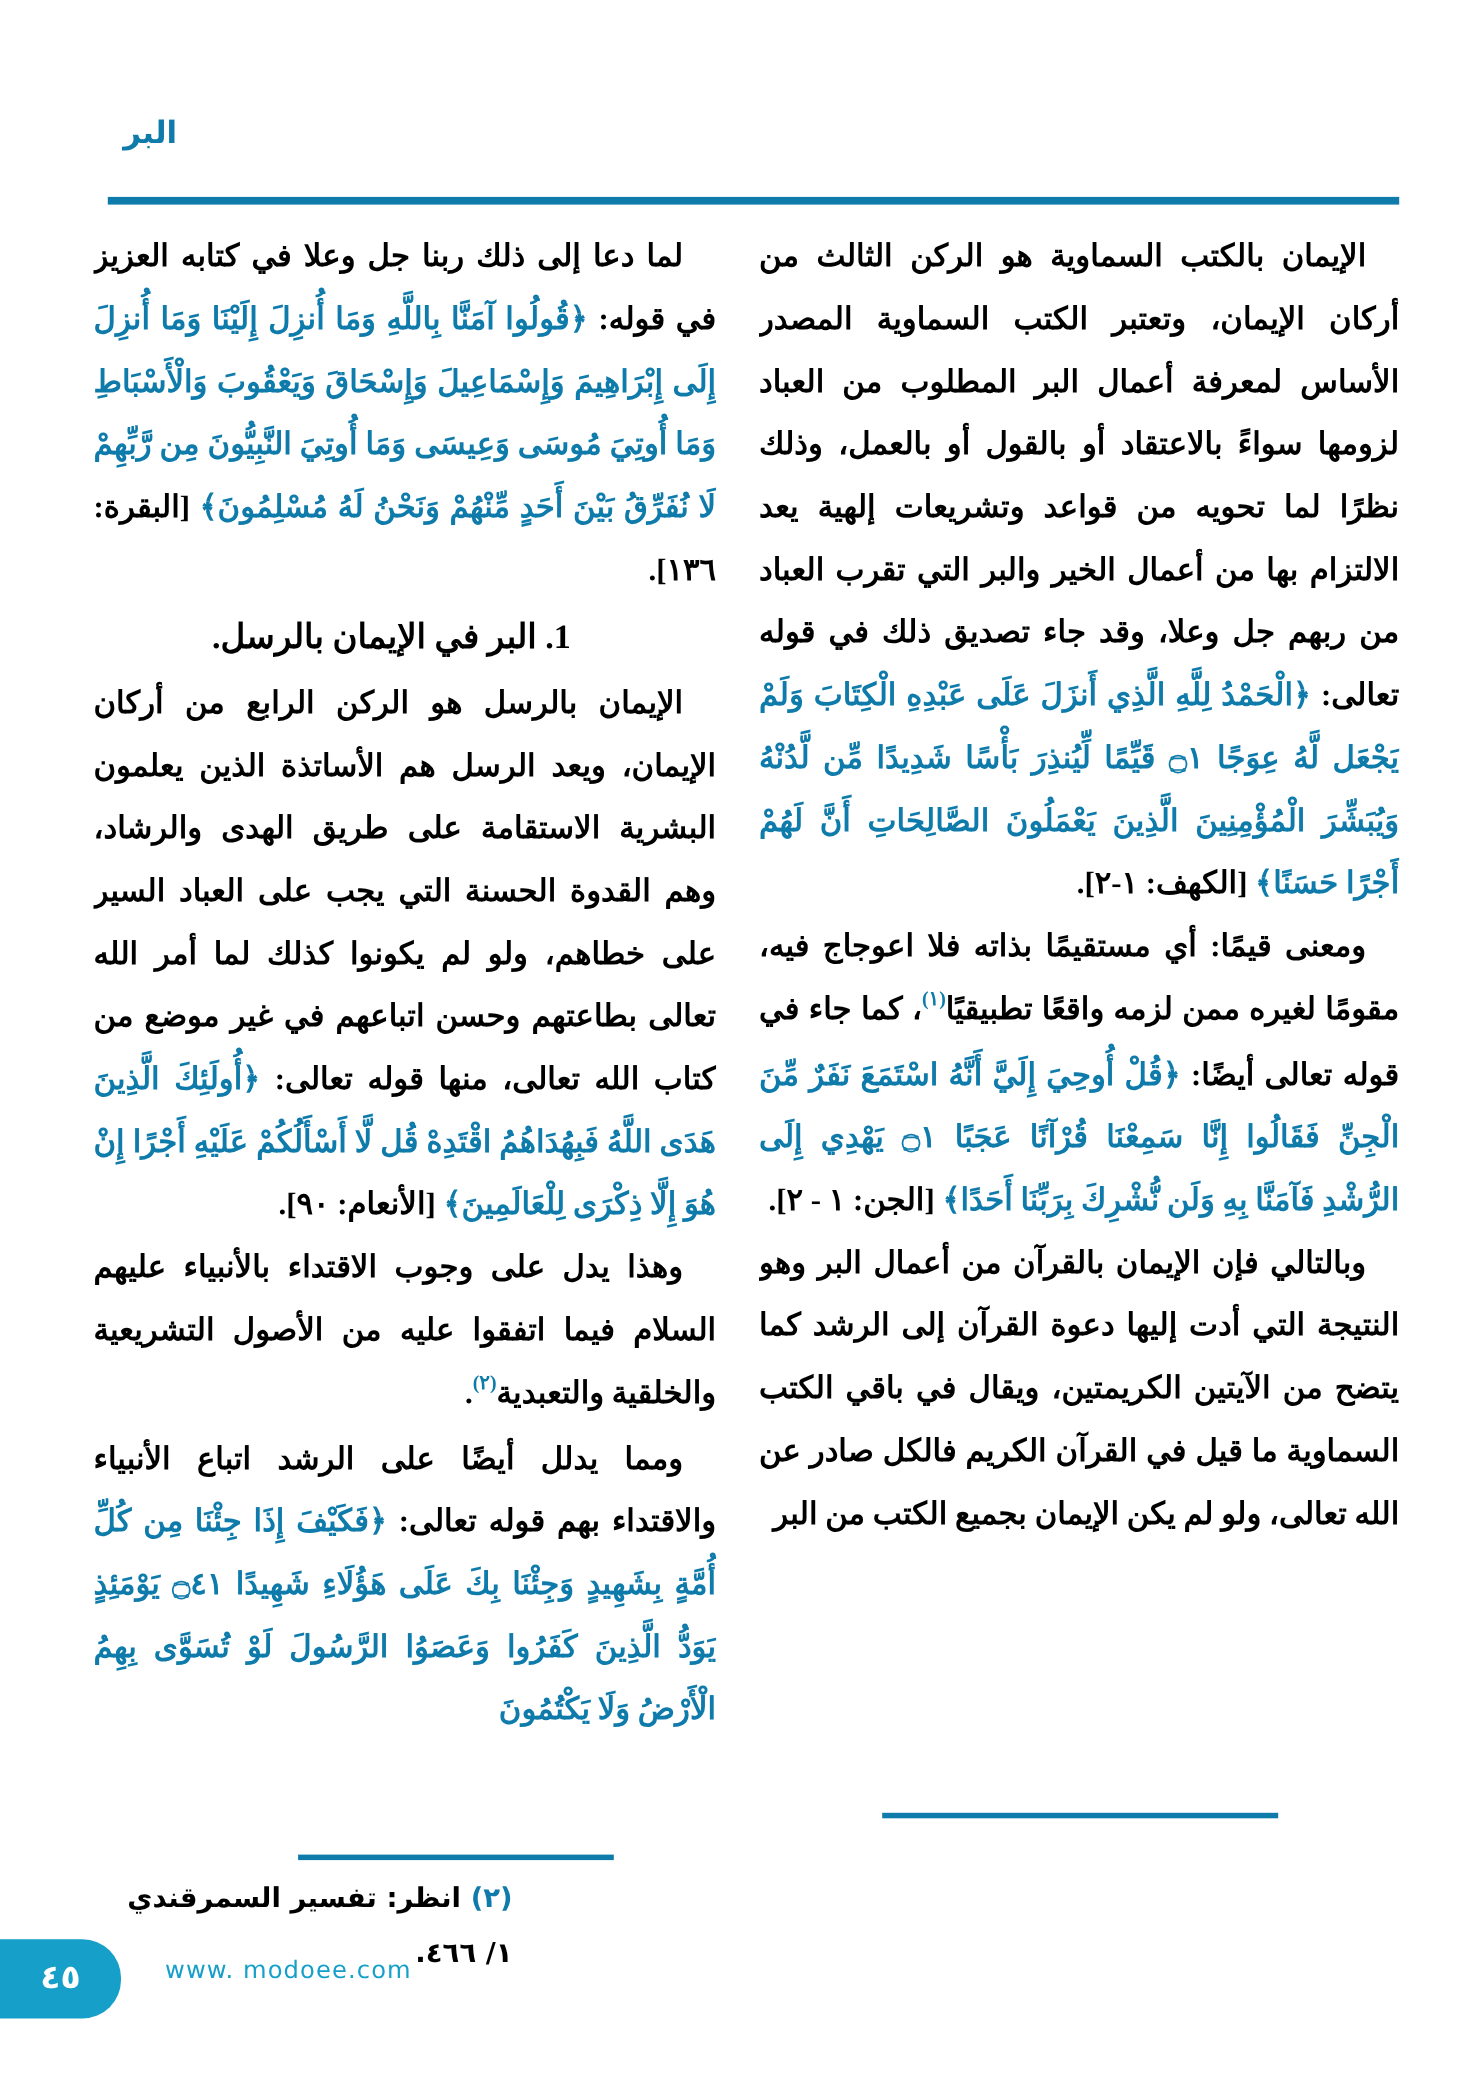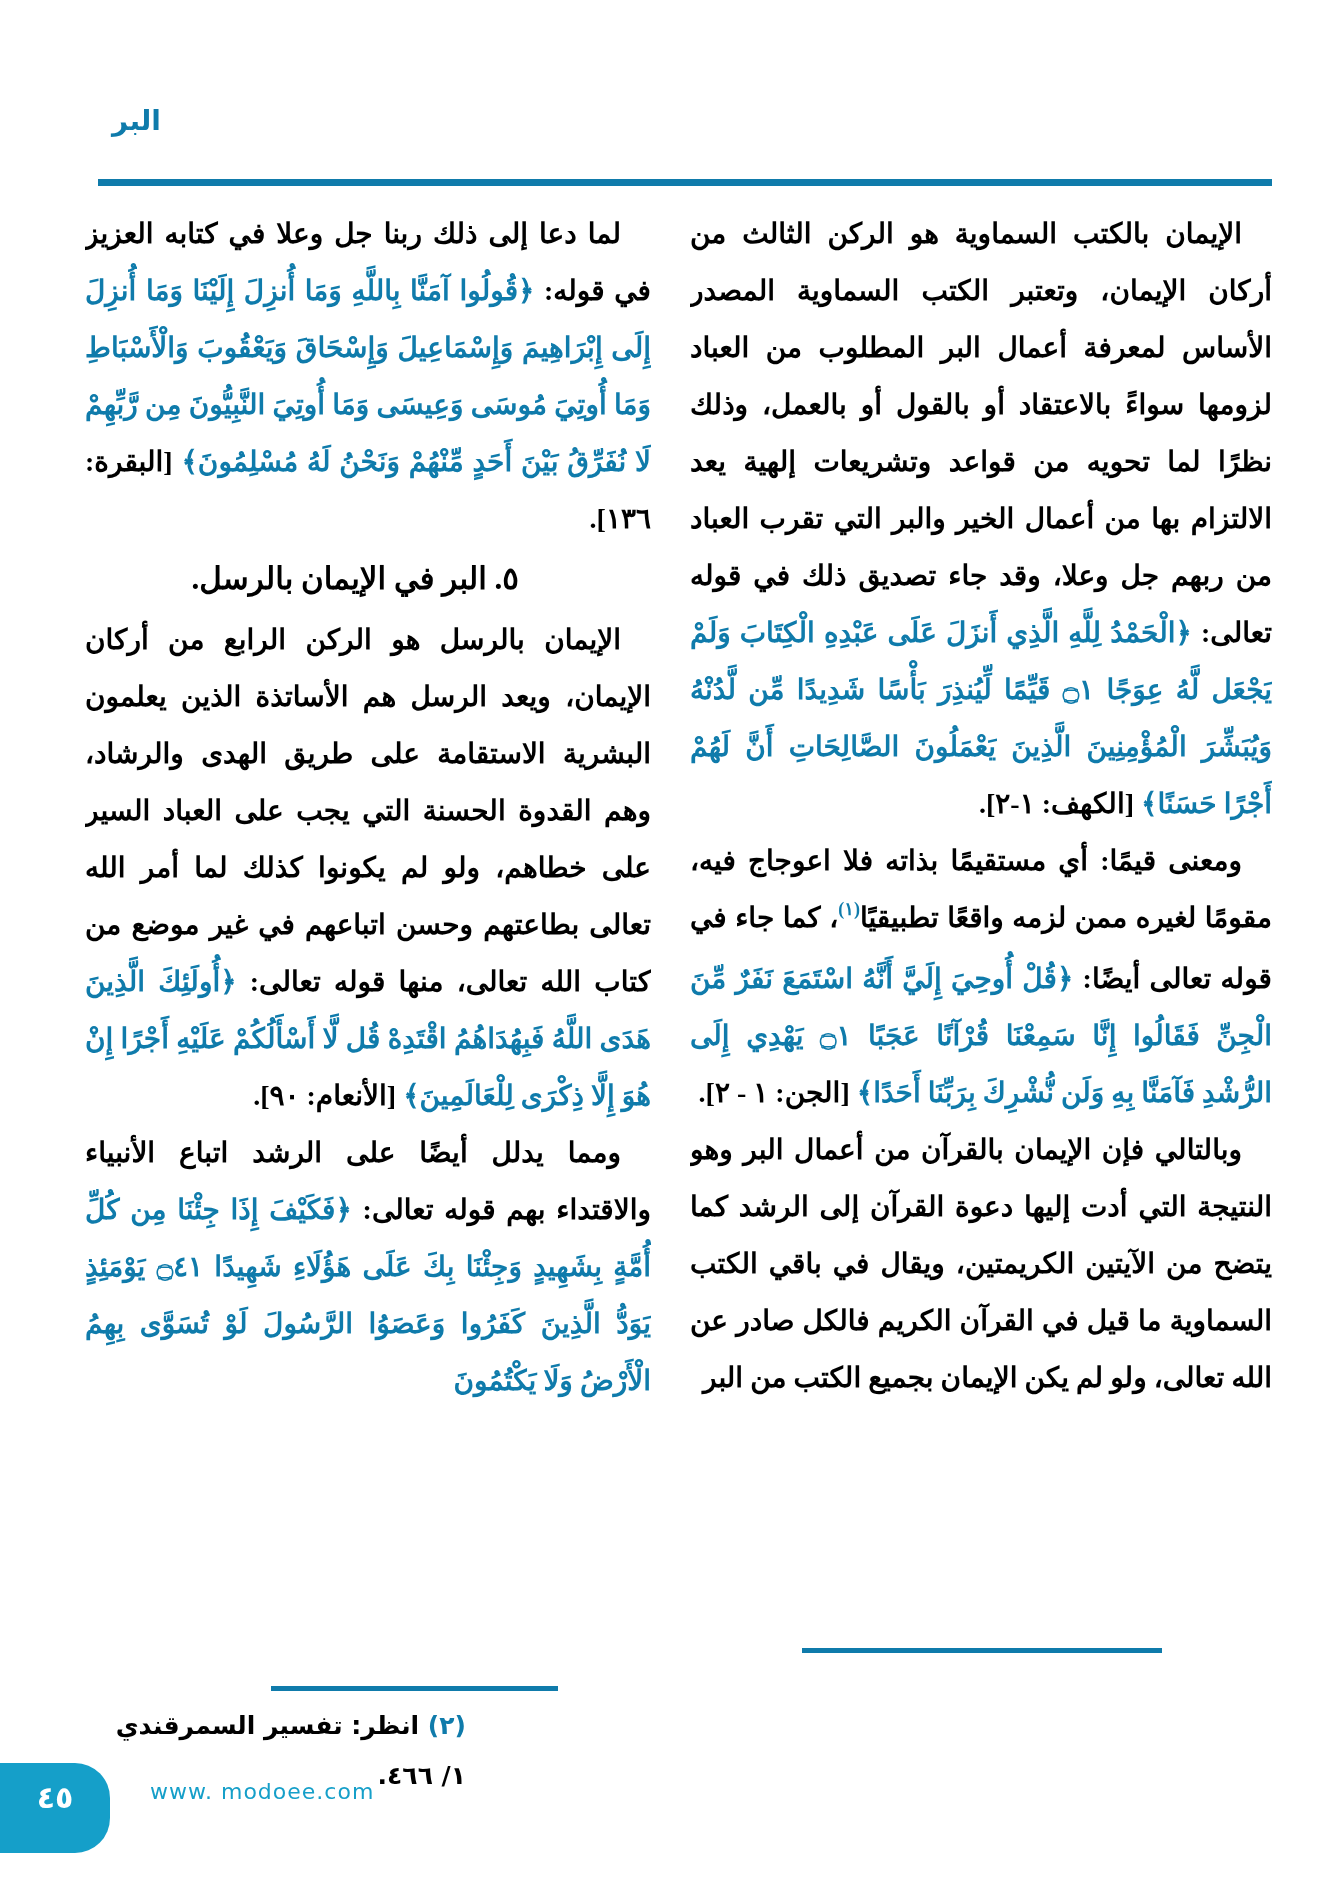--- a/index.html
+++ b/index.html
@@ -77,21 +77,21 @@
     line-height:50px;
     font-weight:bold;
     text-align:right;
   }
   .fn-right p.fn-line{padding-right:85px;text-indent:-85px;}
   .fn-left p.fn-line{padding-right:185px;}
   .fn-num{color:var(--accent);font-weight:bold;}
   
   .page-tab{
     position:absolute;left:0;top:1763px;
-    width:110px;height:90px;
+    width:110px;height:72px;
     background:var(--footer-accent);
     border-radius:0 35px 35px 0;
   }
   .page-num{
     display:block;width:100%;height:70px;
     line-height:70px;text-align:center;
     color:#ffffff;font-size:30px;font-weight:bold;
   }
   .footer-url{
     position:absolute;left:150px;top:1779px;
@@ -114,22 +114,23 @@
     <p class="body indent"><span>ومعنى قيمًا: أي مستقيمًا بذاته فلا اعوجاج فيه، مقومًا لغيره ممن لزمه واقعًا تطبيقيًا</span><span class="fn-mark">(١)</span><span>، كما جاء في قوله تعالى أيضًا: </span><span class="verse">﴿قُلْ أُوحِيَ إِلَيَّ أَنَّهُ اسْتَمَعَ نَفَرٌ مِّنَ الْجِنِّ فَقَالُوا إِنَّا سَمِعْنَا قُرْآنًا عَجَبًا ۝١ يَهْدِي إِلَى الرُّشْدِ فَآمَنَّا بِهِ وَلَن نُّشْرِكَ بِرَبِّنَا أَحَدًا﴾</span><span> [الجن: ١ - ٢].</span></p>
     <p class="body indent"><span>وبالتالي فإن الإيمان بالقرآن من أعمال البر وهو النتيجة التي أدت إليها دعوة القرآن إلى الرشد كما يتضح من الآيتين الكريمتين، ويقال في باقي الكتب السماوية ما قيل في القرآن الكريم فالكل صادر عن الله تعالى، ولو لم يكن الإيمان بجميع الكتب من البر</span></p>
   </div>
 
   <div class="fn fn-right">
     <div class="fn-sep"></div>
   </div>
 
   <div class="col col-left">
     <p class="body indent"><span>لما دعا إلى ذلك ربنا جل وعلا في كتابه العزيز في قوله: </span><span class="verse">﴿قُولُوا آمَنَّا بِاللَّهِ وَمَا أُنزِلَ إِلَيْنَا وَمَا أُنزِلَ إِلَى إِبْرَاهِيمَ وَإِسْمَاعِيلَ وَإِسْحَاقَ وَيَعْقُوبَ وَالْأَسْبَاطِ وَمَا أُوتِيَ مُوسَى وَعِيسَى وَمَا أُوتِيَ النَّبِيُّونَ مِن رَّبِّهِمْ لَا نُفَرِّقُ بَيْنَ أَحَدٍ مِّنْهُمْ وَنَحْنُ لَهُ مُسْلِمُونَ﴾</span><span> [البقرة: ١٣٦].</span></p>
-    <p class="heading">٥. البر في الإيمان بالرسل.</p>
+    <p class="heading">1. البر في الإيمان بالرسل.</p>
     <p class="body indent"><span>الإيمان بالرسل هو الركن الرابع من أركان الإيمان، ويعد الرسل هم الأساتذة الذين يعلمون البشرية الاستقامة على طريق الهدى والرشاد، وهم القدوة الحسنة التي يجب على العباد السير على خطاهم، ولو لم يكونوا كذلك لما أمر الله تعالى بطاعتهم وحسن اتباعهم في غير موضع من كتاب الله تعالى، منها قوله تعالى: </span><span class="verse">﴿أُولَئِكَ الَّذِينَ هَدَى اللَّهُ فَبِهُدَاهُمُ اقْتَدِهْ قُل لَّا أَسْأَلُكُمْ عَلَيْهِ أَجْرًا إِنْ هُوَ إِلَّا ذِكْرَى لِلْعَالَمِينَ﴾</span><span> [الأنعام: ٩٠].</span></p>
+    <p class="body indent"><span>وهذا يدل على وجوب الاقتداء بالأنبياء عليهم السلام فيما اتفقوا عليه من الأصول التشريعية والخلقية والتعبدية</span><span class="fn-mark">(٢)</span><span>.</span></p>
     <p class="body indent"><span>ومما يدلل أيضًا على الرشد اتباع الأنبياء والاقتداء بهم قوله تعالى: </span><span class="verse">﴿فَكَيْفَ إِذَا جِئْنَا مِن كُلِّ أُمَّةٍ بِشَهِيدٍ وَجِئْنَا بِكَ عَلَى هَؤُلَاءِ شَهِيدًا ۝٤١ يَوْمَئِذٍ يَوَدُّ الَّذِينَ كَفَرُوا وَعَصَوُا الرَّسُولَ لَوْ تُسَوَّى بِهِمُ الْأَرْضُ وَلَا يَكْتُمُونَ</span></p>
   </div>
 
   <div class="fn fn-left">
     <div class="fn-sep"></div>
     <p class="fn-line"><span class="fn-num">(٢)</span> <span>انظر: تفسير السمرقندي ١/ ٤٦٦.</span></p>
   </div>
 
   <div class="page-tab">
     <span class="page-num">٤٥</span>

